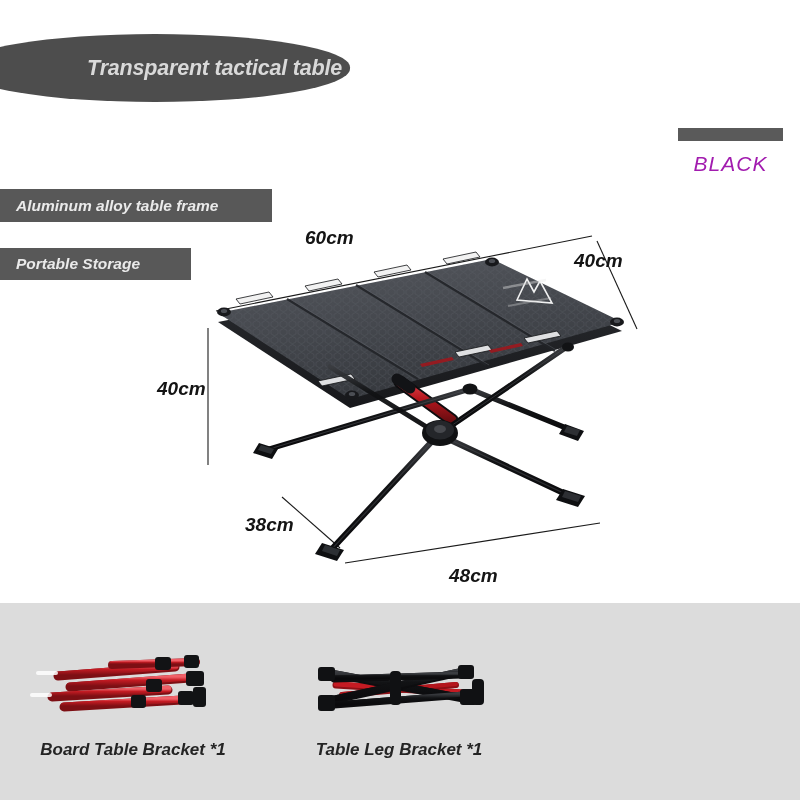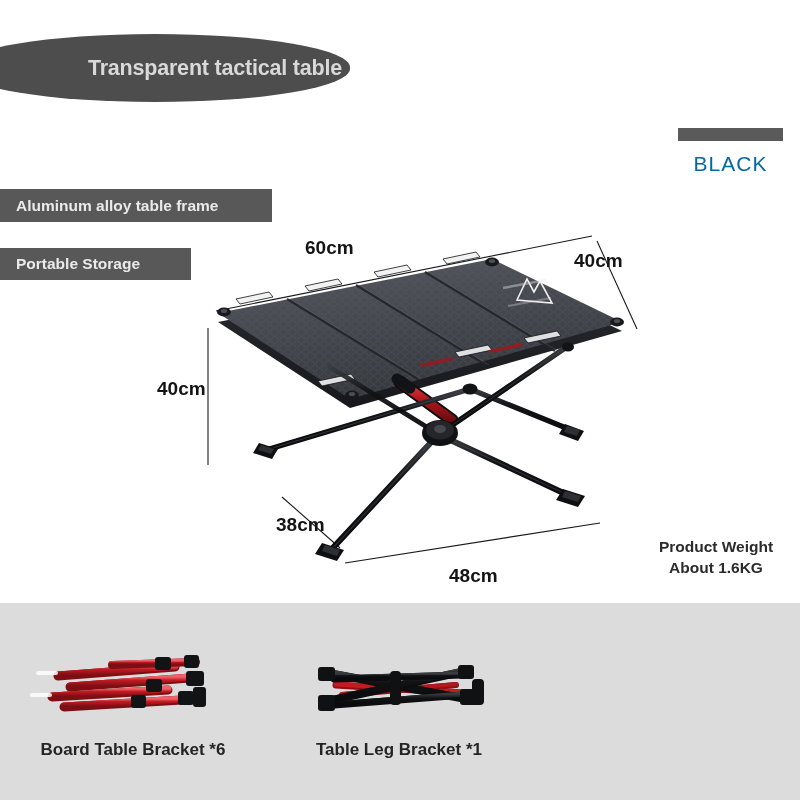--- a/index.html
+++ b/index.html
@@ -10,20 +10,21 @@
   }
   body {
     font-family: "Liberation Sans", sans-serif;
   }
   #page {
     position: relative;
     width: 800px;
     height: 800px;
     overflow: hidden;
     background: #ffffff;
+    font-style: italic;
   }
 
   
   #title-pill {
     position: absolute;
     left: -40px;
     top: 34px;
     width: 390px;
     height: 68px;
     background: #4d4d4d;
@@ -50,21 +51,21 @@
     width: 105px;
     height: 13px;
     background: #5a5a5a;
   }
   #swatch-label {
     position: absolute;
     right: 17px;
     top: 152px;
     width: 105px;
     text-align: center;
-    color: #0369a1;
+    color: #a21caf;
     font-size: 21px;
     letter-spacing: 1px;
   }
 
   
   .feature-tag {
     position: absolute;
     left: 0;
     background: #585858;
     color: #eaeaea;
@@ -88,24 +89,24 @@
   }
 
   
   .dim {
     position: absolute;
     color: #141414;
     font-size: 19px;
     font-weight: bold;
     white-space: nowrap;
   }
-  #dim-60 { left: 305px; top: 237px; }
+  #dim-60 { left: 305px; top: 227px; }
   #dim-40-right { left: 574px; top: 250px; }
   #dim-40-left { left: 157px; top: 378px; }
-  #dim-38 { left: 245px; top: 514px; margin-left: 31px; }
+  #dim-38 { left: 245px; top: 514px; }
   #dim-48 { left: 449px; top: 549px; margin-top: 16px; }
 
   
   #weight-block {
     position: absolute;
     left: 640px;
     top: 537px;
     width: 152px;
     text-align: center;
     color: #2b2b2b;
@@ -328,24 +329,20 @@
   <div class="feature-tag" id="tag-frame">
     <span>Aluminum alloy table frame</span>
   </div>
 
   <div class="dim" id="dim-60">60cm</div>
   <div class="dim" id="dim-40-right">40cm</div>
   <div class="dim" id="dim-40-left">40cm</div>
   <div class="dim" id="dim-38">38cm</div>
   <div class="dim" id="dim-48">48cm</div>
 
-  <div id="weight-block">
-    <div>Product Weight</div>
-    <div>About 1.6KG</div>
-  </div>
 
   <div id="parts-panel">
 
     <div class="part-cell" id="part-cell-0">
       <svg class="part-art" viewBox="0 0 266 98" xmlns="http://www.w3.org/2000/svg">
         <g stroke-linecap="round">
           <path d="M58,41 L175,32" stroke="#7d0f14" stroke-width="9"></path>
           <path d="M58,40 L175,31" stroke="url(#redPole)" stroke-width="7"></path>
           <path d="M70,52 L190,43" stroke="#7d0f14" stroke-width="9"></path>
           <path d="M70,51 L190,42" stroke="url(#redPole)" stroke-width="7"></path>
@@ -363,21 +360,21 @@
           <rect x="186" y="36" width="18" height="15" rx="3"></rect>
           <rect x="131" y="60" width="15" height="13" rx="3"></rect>
           <rect x="178" y="56" width="16" height="14" rx="3"></rect>
           <rect x="193" y="52" width="13" height="20" rx="3"></rect>
         </g>
         <g fill="#ffffff" opacity="0.85">
           <rect x="36" y="36" width="22" height="4" rx="2"></rect>
           <rect x="30" y="58" width="22" height="4" rx="2"></rect>
         </g>
       </svg>
-      <div class="part-label">Board Table Bracket *6</div>
+      <div class="part-label">Board Table Bracket *1</div>
     </div>
 
     <div class="part-cell" id="part-cell-1">
       <svg class="part-art" viewBox="0 0 266 98" xmlns="http://www.w3.org/2000/svg">
         <g stroke-linecap="round">
           <path d="M70,50 L196,58" stroke="#8d1016" stroke-width="7"></path>
           <path d="M70,49 L196,57" stroke="#c41b23" stroke-width="5"></path>
           <path d="M76,60 L190,50" stroke="#8d1016" stroke-width="6"></path>
           <path d="M76,59 L190,49" stroke="#b4161d" stroke-width="4"></path>
 

